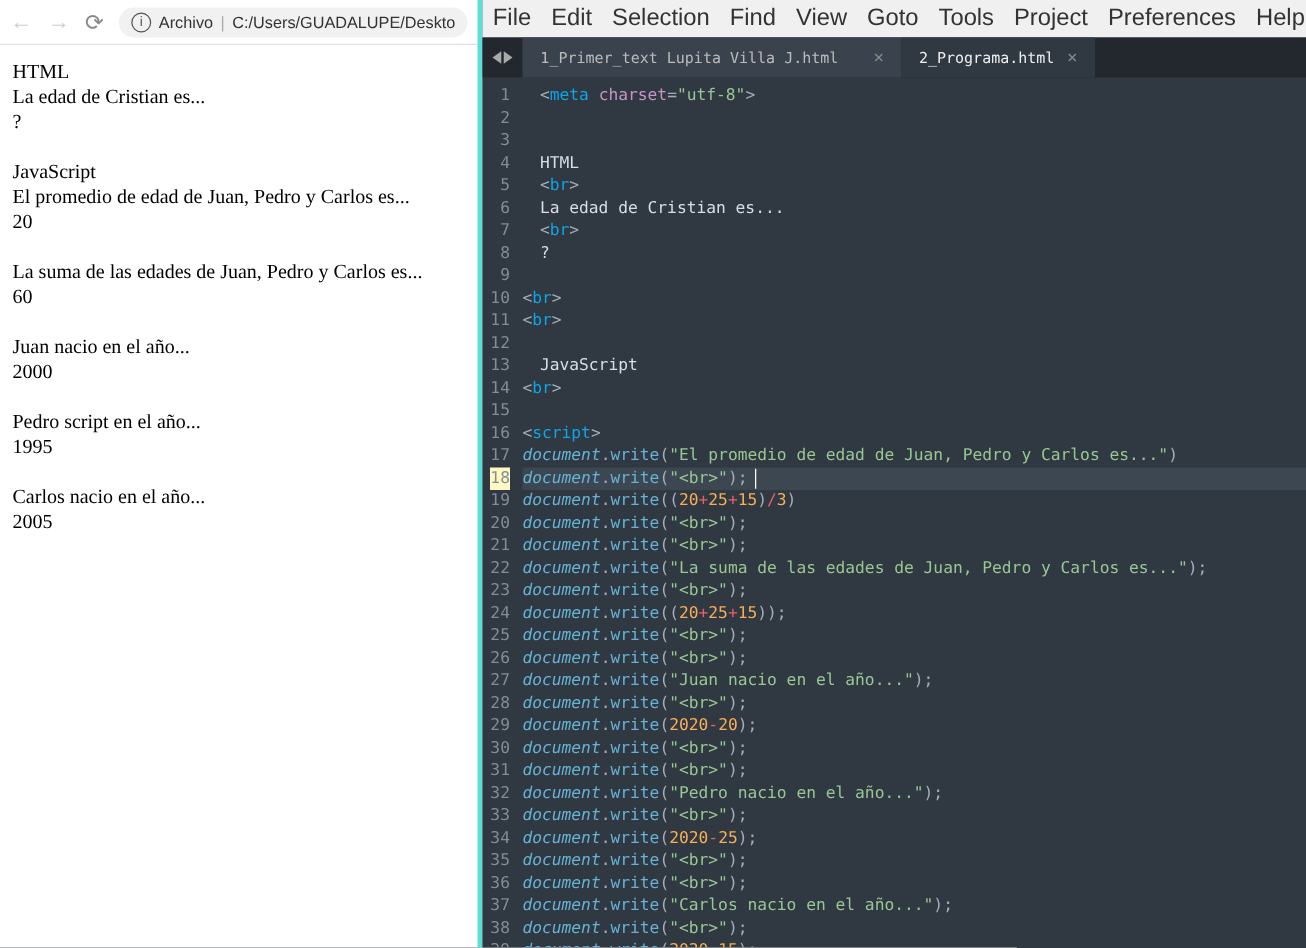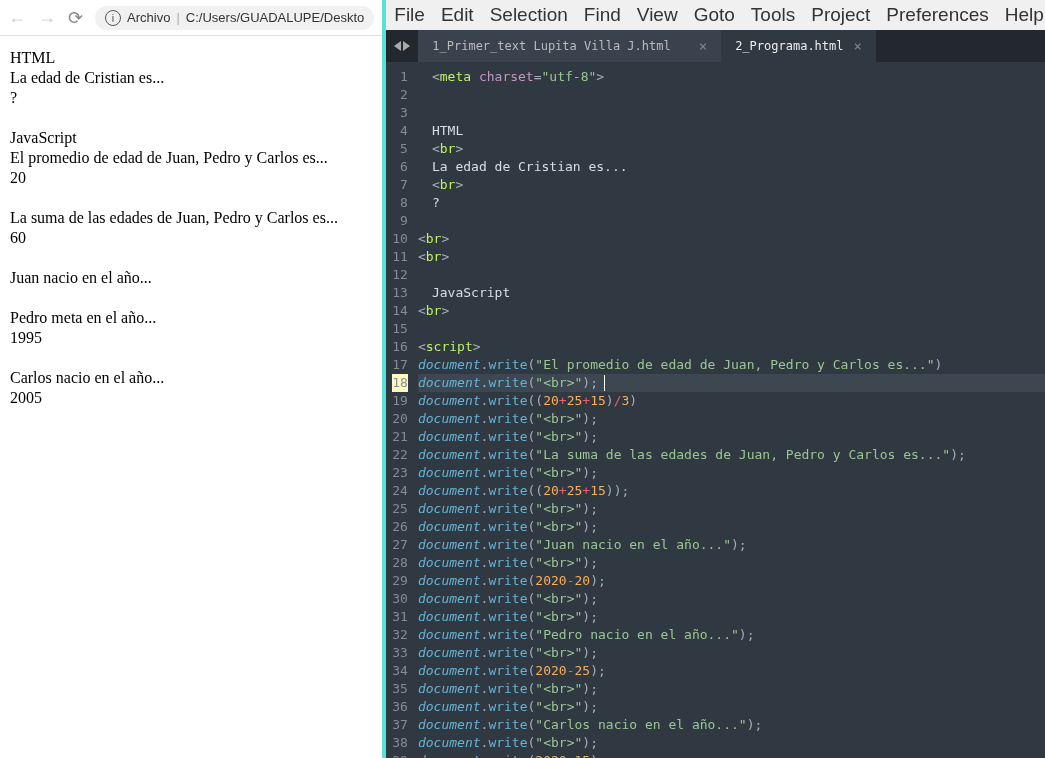--- a/index.html
+++ b/index.html
@@ -32,21 +32,21 @@
 .code-area { flex: 1; display: flex; overflow: hidden; }
 .gutter { background: #303841; color: #848c95; text-align: right; padding: 6px 10px 6px 6px; font-size: 13px; line-height: 18px; user-select: none; }
 .gutter div { height: 18px; }
 .gutter .hl { background: #fef9c3; }
 .code { flex: 1; padding: 6px 0; font-size: 13px; line-height: 18px; color: #d8dee9; white-space: pre; }
 .code .line { height: 18px; padding-left: 14px; }
 .code .line.hl { background: #3d4752; position: relative; }
 .cursor { position: absolute; width: 1px; height: 16px; background: #fff; top: 1px; }
 
 .p { color: #a6acb9; } 
-.tg { color: #bef264; } 
+.tg { color: #0ea5e9; } 
 .at { color: #c695c6; } 
 .st { color: #99c794; } 
 .kw { color: #66b3d6; font-style: italic; text-align: center; } 
 .fn { color: #66b3d6; } 
 .nm { color: #f9ae58; } 
 .op { color: #ec5f66; } 
 .tx { color: #d8dee9; } 
 </style>
 </head>
 <body>
@@ -69,22 +69,23 @@
       <div>?</div>
       <div>&nbsp;</div>
       <div>JavaScript</div>
       <div>El promedio de edad de Juan, Pedro y Carlos es...</div>
       <div>20</div>
       <div>&nbsp;</div>
       <div>La suma de las edades de Juan, Pedro y Carlos es...</div>
       <div>60</div>
       <div>&nbsp;</div>
       <div>Juan nacio en el año...</div>
+      <div>2000</div>
       <div>&nbsp;</div>
-      <div>Pedro meta en el año...</div>
+      <div>Pedro script en el año...</div>
       <div>1995</div>
       <div>&nbsp;</div>
       <div>Carlos nacio en el año...</div>
       <div>2005</div>
     </div>
 </div>
 
 <div class="editor">
   <div class="menubar" id="menubar">
       <span>File</span>

